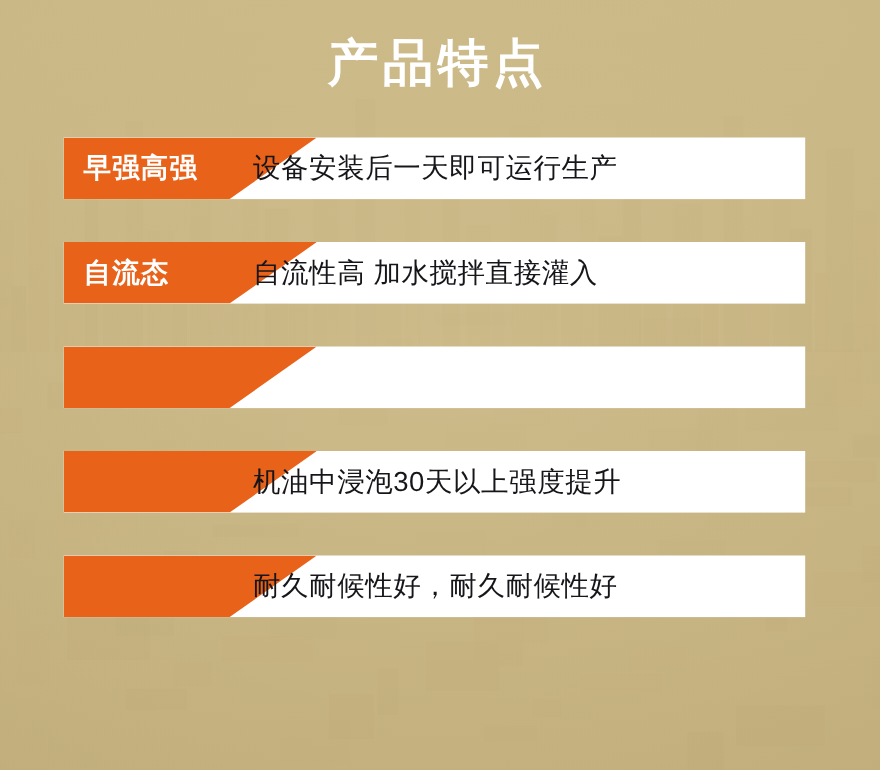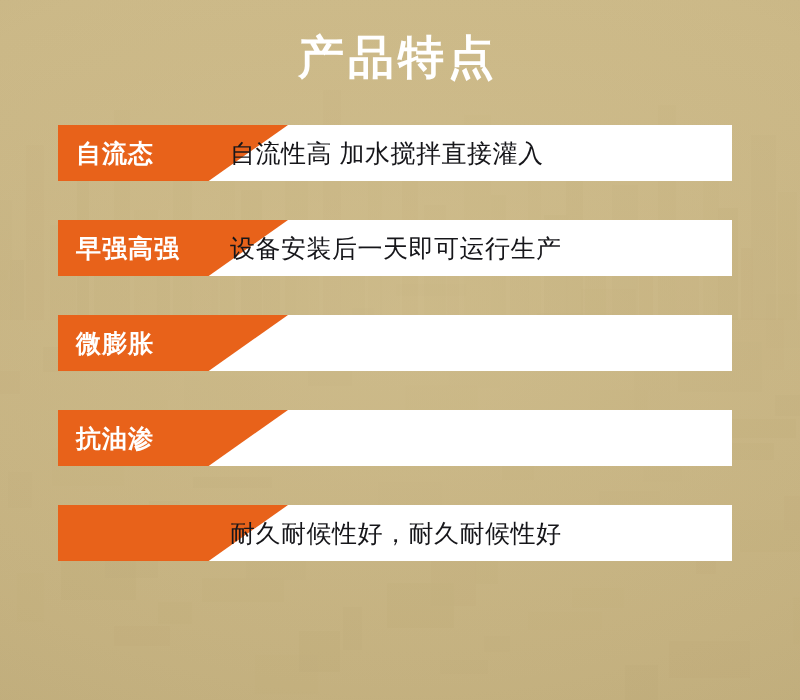--- a/index.html
+++ b/index.html
@@ -243,38 +243,37 @@
     </div>
   <div class="bg-wash"></div>
   <div class="bg-vignette"></div>
 
   <div class="title">产品特点</div>
 
   <div class="features" id="features">
       <div class="feature-row">
         <div class="row-white"></div>
         <div class="row-tag"></div>
+        <div class="row-tag-label">早强高强</div>
+        <div class="row-desc">设备安装后一天即可运行生产</div>
+      </div>
+      <div class="feature-row">
+        <div class="row-white"></div>
+        <div class="row-tag"></div>
         <div class="row-tag-label">自流态</div>
         <div class="row-desc">自流性高  加水搅拌直接灌入</div>
       </div>
       <div class="feature-row">
         <div class="row-white"></div>
         <div class="row-tag"></div>
-        <div class="row-tag-label">早强高强</div>
-        <div class="row-desc">设备安装后一天即可运行生产</div>
-      </div>
-      <div class="feature-row">
-        <div class="row-white"></div>
-        <div class="row-tag"></div>
-        <div class="row-tag-label">微膨胀</div>
-      </div>
-      <div class="feature-row">
-        <div class="row-white"></div>
-        <div class="row-tag"></div>
-        <div class="row-tag-label">抗油渗</div>
+      </div>
+      <div class="feature-row">
+        <div class="row-white"></div>
+        <div class="row-tag"></div>
+        <div class="row-desc">机油中浸泡30天以上强度提升</div>
       </div>
       <div class="feature-row">
         <div class="row-white"></div>
         <div class="row-tag"></div>
         <div class="row-desc">耐久耐候性好，耐久耐候性好</div>
       </div>
     </div>
 
 </div>
 

